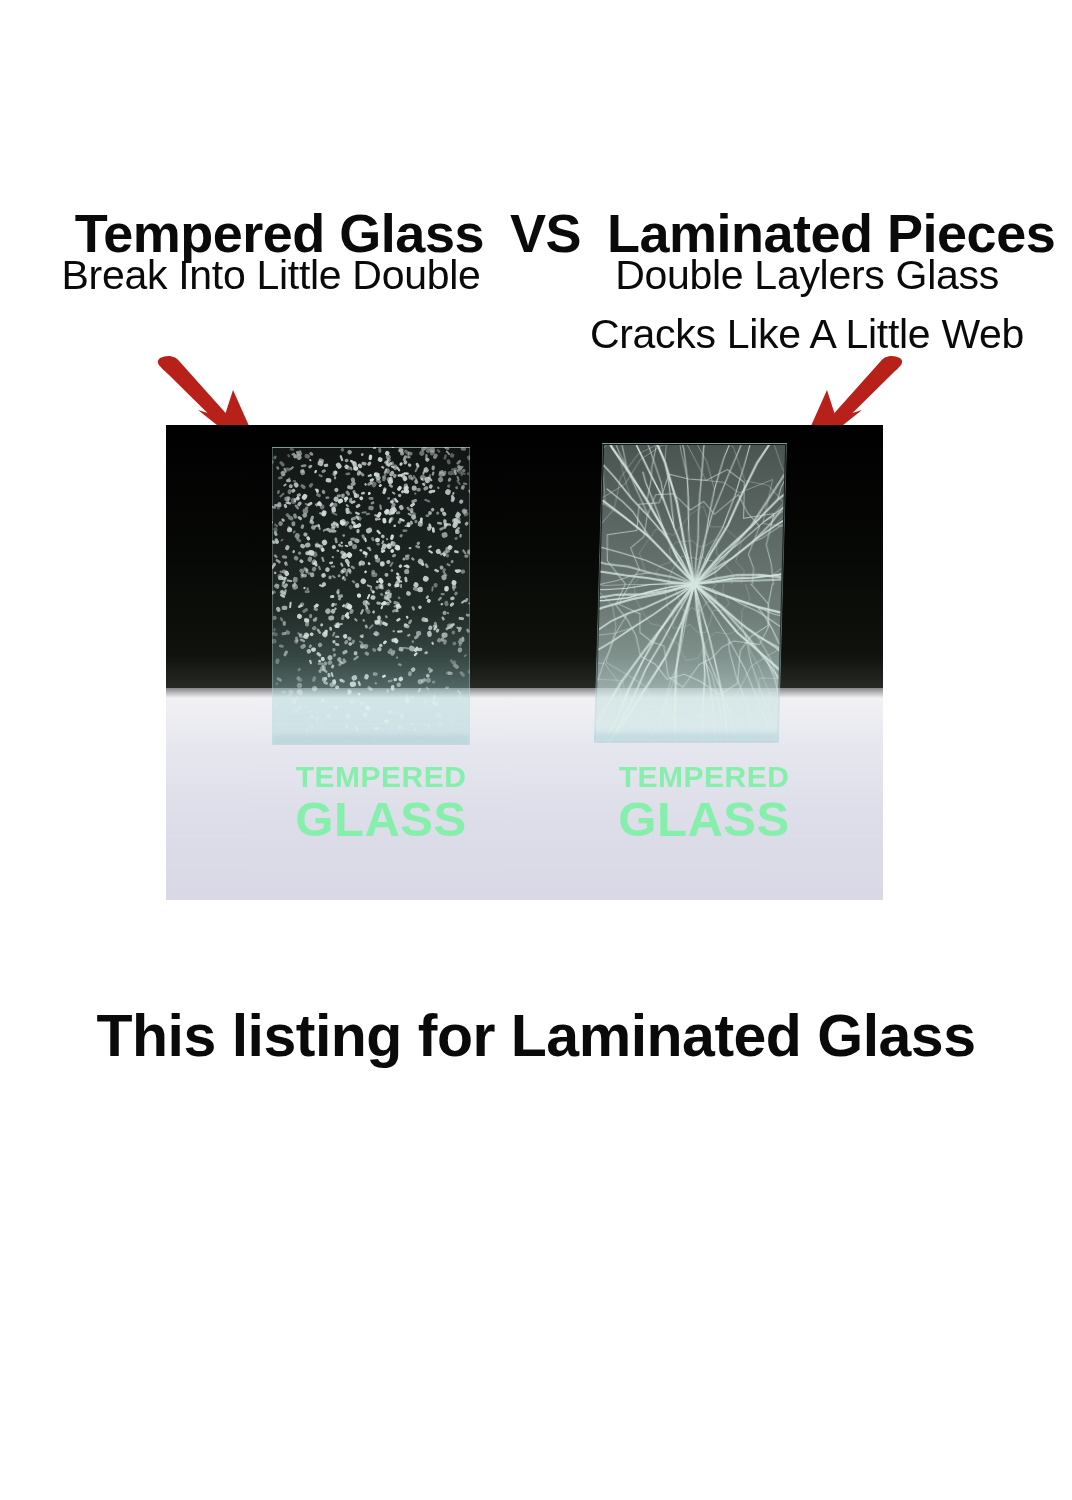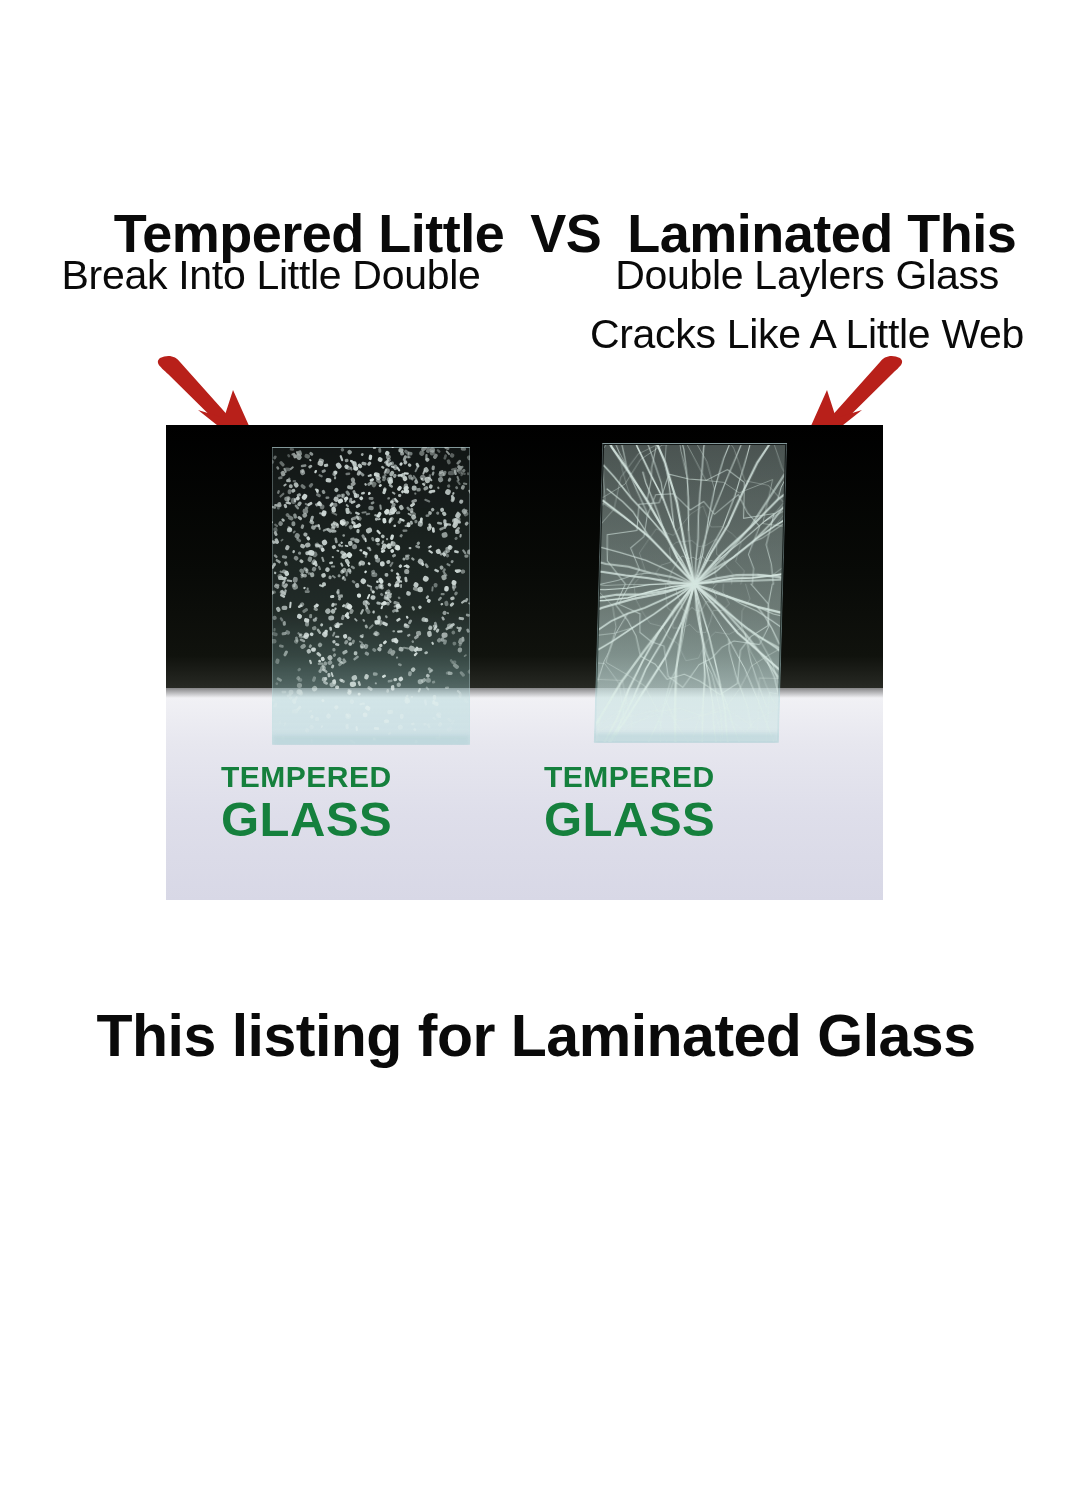--- a/index.html
+++ b/index.html
@@ -128,21 +128,22 @@
     position: absolute;
     left: 0; right: 0; bottom: -44px;
     height: 54px;
     background: linear-gradient(180deg, rgba(176,206,212,0.55), rgba(214,214,230,0.05));
     filter: blur(2px);
   }
 
   
   .photo-label {
     position: absolute;
-    color: #15803d;
+    text-align: center;
+    color: #86efac;
     line-height: 1;
   }
   .photo-label .small {
     display: block;
     font-size: 30px;
     font-weight: 700;
     letter-spacing: 0.5px;
   }
   .photo-label .big {
     display: block;
@@ -167,21 +168,21 @@
     letter-spacing: -0.5px;
     white-space: nowrap;
   }
 </style>
 </head>
 <body>
 
 <div class="page">
 
   <div class="headline">
-    <span>Tempered Little</span><span class="gap"></span><span>VS</span><span class="gap"></span><span>Laminated This</span>
+    <span>Tempered Glass</span><span class="gap"></span><span>VS</span><span class="gap"></span><span>Laminated Pieces</span>
   </div>
 
   <div class="caption-row">
     <div class="caption-col left">
       <span class="ln">Break Into Little Double</span>
     </div>
     <div class="caption-col right">
       <span class="ln">Double Laylers Glass</span>
       <span class="ln">Cracks Like A Little Web</span>
     </div>

